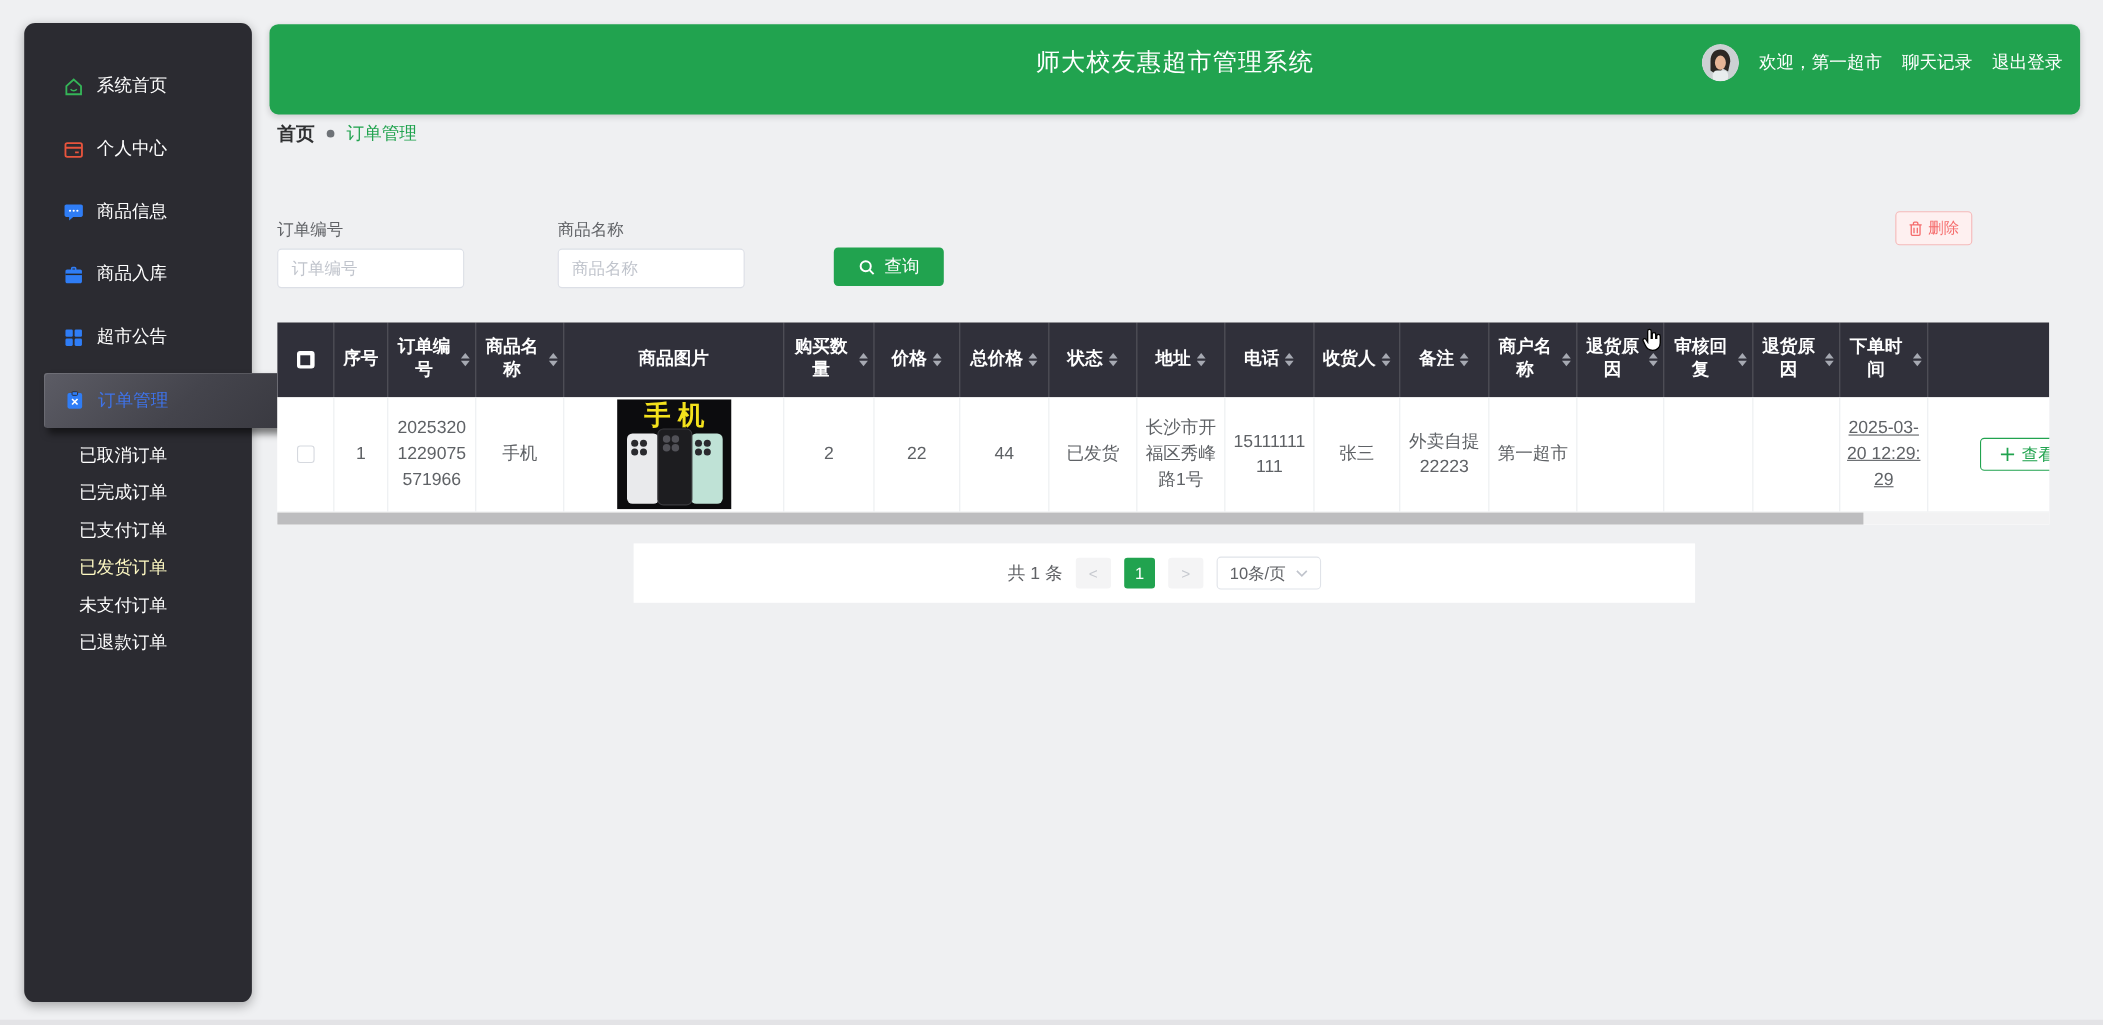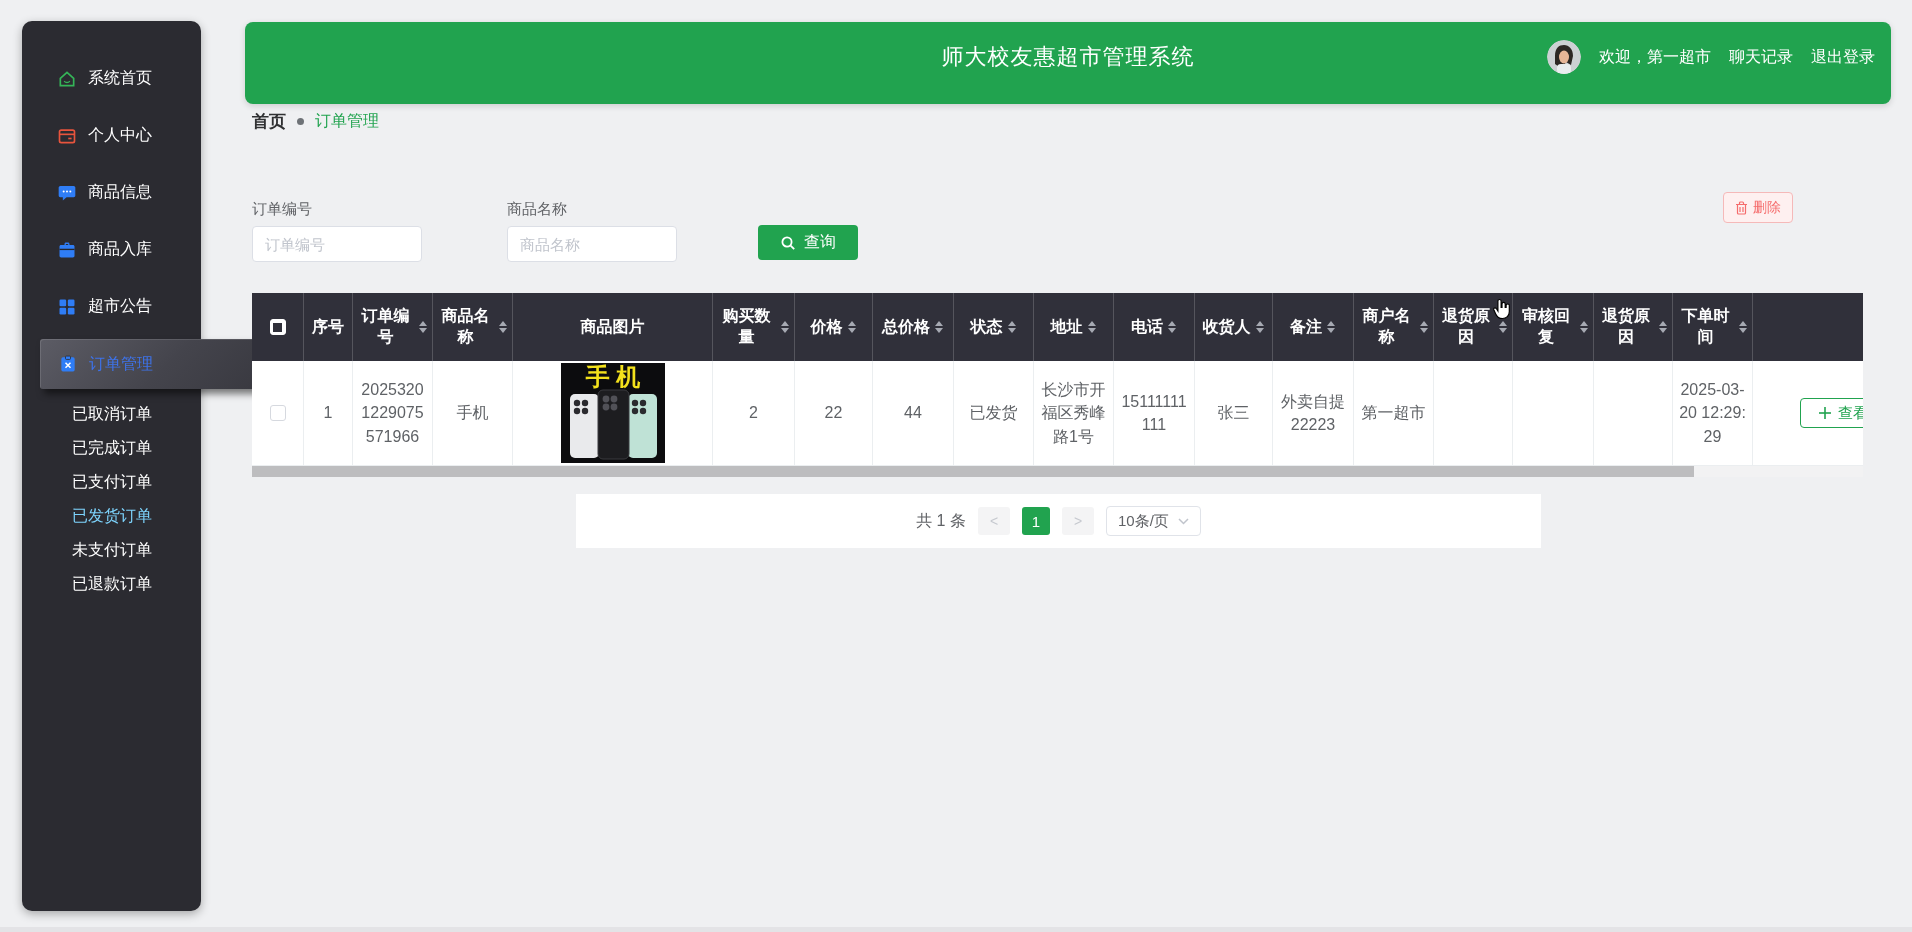--- a/index.html
+++ b/index.html
@@ -1,33 +1,33 @@
 <!DOCTYPE html>
 <html><head>
 <meta charset="utf-8">
 <style>
   html,body{margin:0;padding:0;width:1912px;height:932px;overflow:hidden;
     background:#eff0f2;font-family:"Liberation Sans","DejaVu Sans",sans-serif;}
   *{box-sizing:border-box;}
 
   
-  .sidebar{position:absolute;left:22px;top:21px;width:179px;height:890px;
+  .sidebar{position:absolute;left:22px;top:21px;width:207px;height:890px;
     background:#2b2b31;border-radius:10px;box-shadow:0 3px 10px rgba(0,0,0,.3);}
   .side-menu{padding-top:29px;}
   .side-item{height:57px;display:flex;align-items:center;gap:11px;padding-left:35px;
     color:#ffffff;font-size:16px;font-weight:500;cursor:pointer;white-space:nowrap;}
   .side-item svg{width:20px;height:20px;flex:0 0 20px;}
   .side-item.active{height:50px;width:230px;margin:4px 0 8px 18px;padding-left:18px;
     background:linear-gradient(135deg,#5c5c65 0%,#44444c 55%,#38383f 100%);
     border-radius:3px;color:#3e73ea;
     box-shadow:4px 5px 7px rgba(0,0,0,.5), inset 1px 1px 0 rgba(255,255,255,.12);}
   .side-sub{margin-top:6px;}
   .side-sub-item{height:34px;display:flex;align-items:center;padding-left:50px;
     color:#ffffff;font-size:16px;font-weight:500;cursor:pointer;}
-  .side-sub-item.active{color:#7dd3fc;}
+  .side-sub-item.active{color:#fef9c3;}
 
   
   .topbar{position:absolute;left:245px;top:22px;width:1646px;height:82px;
     background:#21a34f;border-radius:8px;box-shadow:0 2px 6px rgba(0,0,0,.15);}
   .topbar-title{position:absolute;left:0;right:0;top:0;height:70px;display:flex;
     align-items:center;justify-content:center;color:#fff;font-size:22px;font-weight:500;
     letter-spacing:1px;}
   .topbar-right{position:absolute;right:16px;top:0;height:70px;display:flex;
     align-items:center;gap:18px;color:#fff;font-size:16px;}
   .avatar{width:34px;height:34px;border-radius:50%;overflow:hidden;flex:0 0 34px;}
@@ -384,21 +384,21 @@
     <div class="td bd-cell" style="width: 81px; flex: 0 0 81px;">44</div>
     <div class="td bd-cell" style="width: 80px; flex: 0 0 80px;">已发货</div>
     <div class="td bd-cell" style="width: 80px; flex: 0 0 80px;">长沙市开福区秀峰路1号</div>
     <div class="td bd-cell" style="width: 81px; flex: 0 0 81px;">15111111111</div>
     <div class="td bd-cell" style="width: 78px; flex: 0 0 78px;">张三</div>
     <div class="td bd-cell" style="width: 81px; flex: 0 0 81px;">外卖自提22223</div>
     <div class="td bd-cell" style="width: 80px; flex: 0 0 80px;">第一超市</div>
     <div class="td bd-cell" style="width: 79px; flex: 0 0 79px;"></div>
     <div class="td bd-cell" style="width: 81px; flex: 0 0 81px;"></div>
     <div class="td bd-cell" style="width: 79px; flex: 0 0 79px;"></div>
-    <div class="td bd-cell" style="width: 80px; flex: 0 0 80px;">2025-03-20 12:29:29</div>
+    <div class="td bd-cell" style="width: 80px; flex: 0 0 80px; text-decoration: underline;">2025-03-20 12:29:29</div>
     <div class="td bd-cell td-actions" style="width: 110px; flex: 0 0 110px;">
       <button class="btn-view">
         <svg width="14" height="14" viewBox="0 0 14 14" stroke="#21a34f" stroke-width="1.6">
           <line x1="7" y1="1" x2="7" y2="13"></line>
             <line x1="1" y1="7" x2="13" y2="7"></line>
         </svg>
         <span>查看</span>
       </button>
     </div>
   </div>

